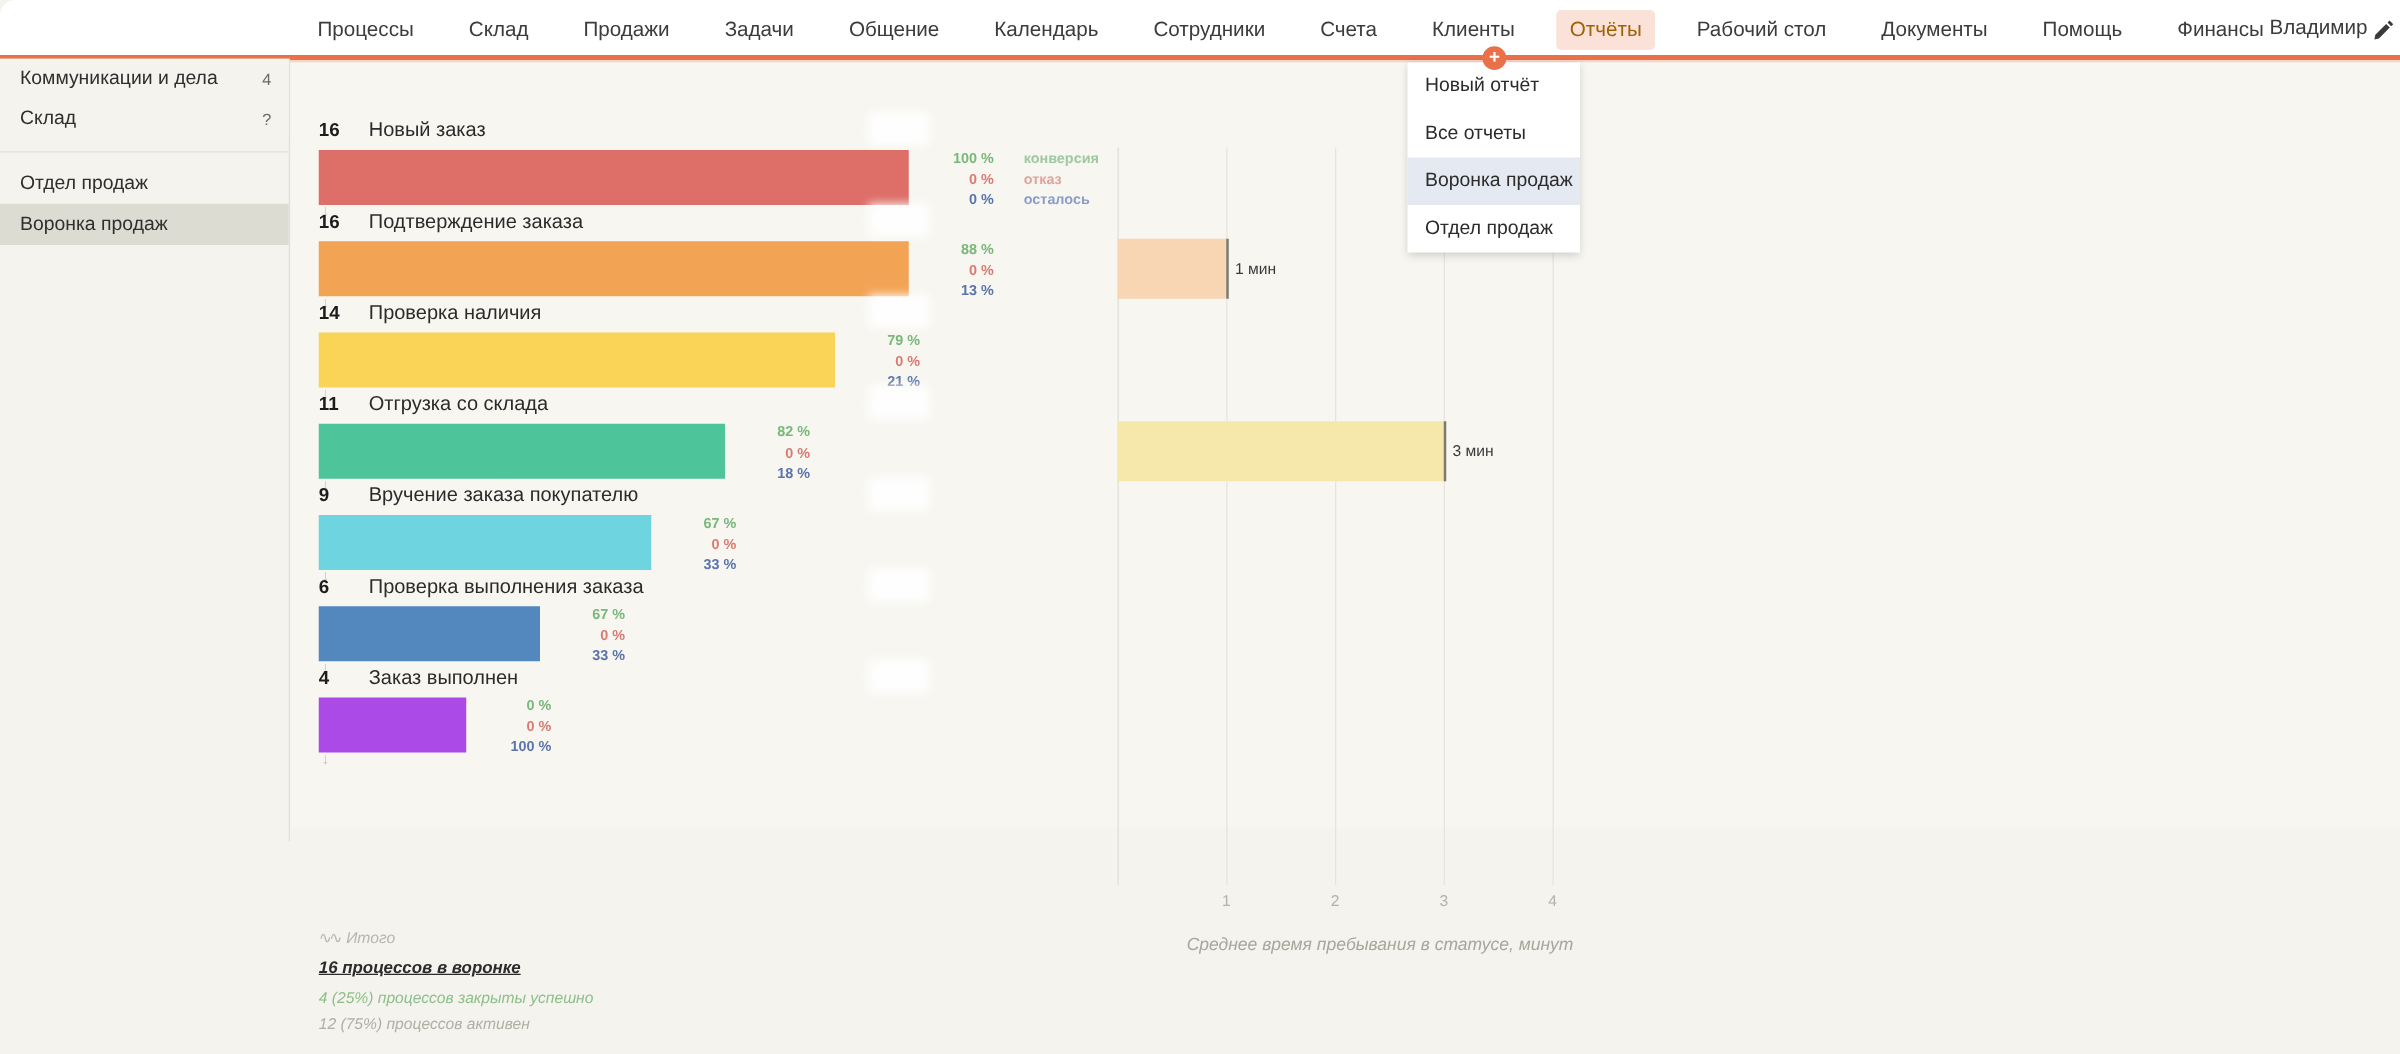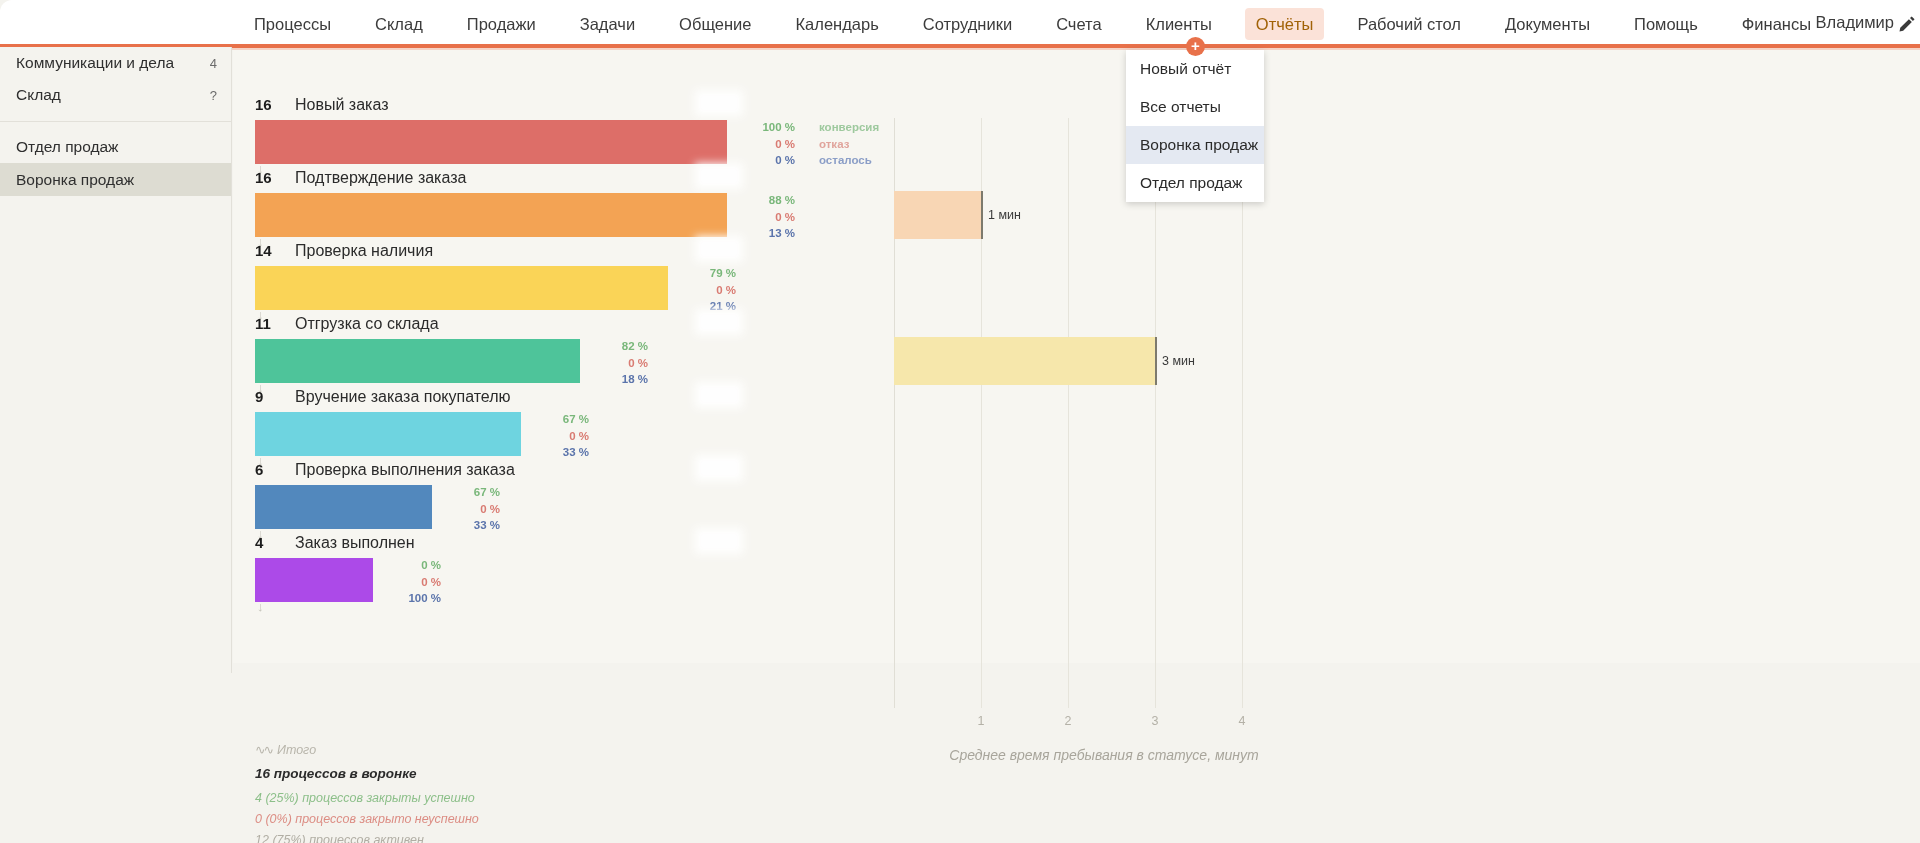--- a/index.html
+++ b/index.html
@@ -125,21 +125,21 @@
   }
 
   
   #summary { position: absolute; left: 22px; top: 692px; width: 520px; }
   #sum-head {
     font-size: 12.5px; color: #b8b5ab; font-style: italic; margin-bottom: 9px;
   }
   #sum-head .glyph { letter-spacing: -2px; font-style: normal; margin-right: 5px; }
   #sum-total {
     font-size: 13.5px; font-weight: bold; font-style: italic;
-    color: #2b2b2b; margin-bottom: 7px;
+    color: #2b2b2b; margin-bottom: 7px; text-decoration: underline;
   }
   .sum-line { font-size: 12.5px; font-style: italic; line-height: 21px; }
   .s-ok { color: #8cbf89; }
   .s-bad { color: #dc8d84; }
   .s-act { color: #b1aea4; }
 
   
   #timechart { position: absolute; left: 661px; top: 68px; width: 420px; height: 600px; }
   .vgrid { position: absolute; top: 0; width: 1px; height: 590px; background: #e6e4db; }
   .vgrid.axis { background: #e0ded5; }
@@ -336,21 +336,20 @@
       </div>
     </div>
 
   <div id="summary">
     <div id="sum-head">
       <span class="glyph">∿∿</span><span>Итого</span>
     </div>
     <div id="sum-total">16 процессов в воронке</div>
     <div id="sum-lines">
         <div class="sum-line s-ok">4 (25%) процессов закрыты успешно</div>
-        <div class="sum-line s-bad">0 (0%) процессов закрыто неуспешно</div>
         <div class="sum-line s-act">12 (75%) процессов активен</div>
       </div>
   </div>
 
   <div id="timechart">
     <div id="tc-caption">Среднее время пребывания в статусе, минут</div>
   <div class="vgrid axis" style="left: 0px;"></div>
       <div class="vgrid" style="left: 87px;"></div>
       <div class="xtick" style="left: 87px;">1</div>
       <div class="vgrid" style="left: 174px;"></div>

